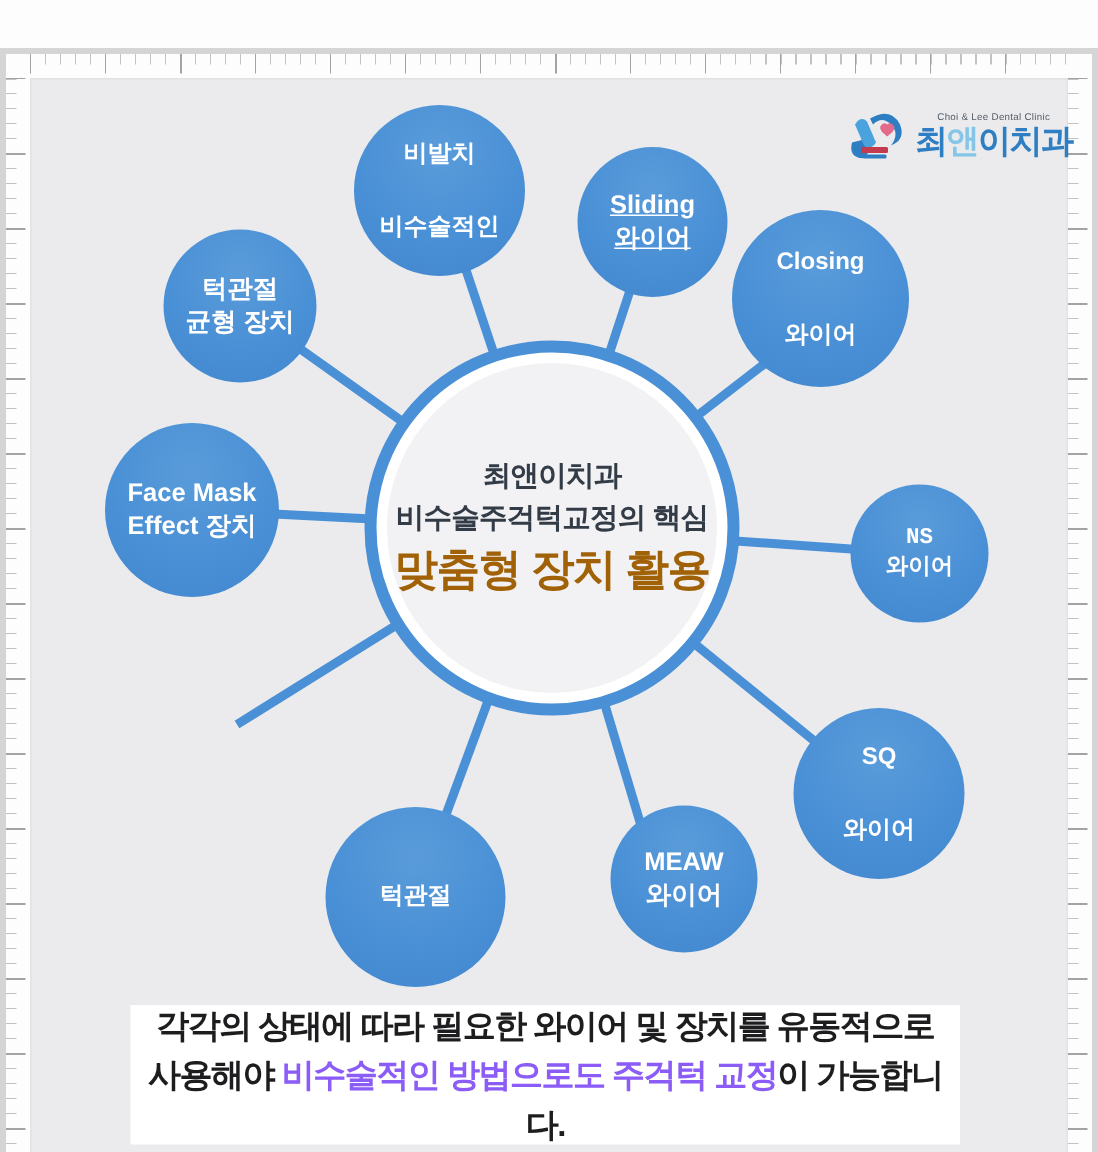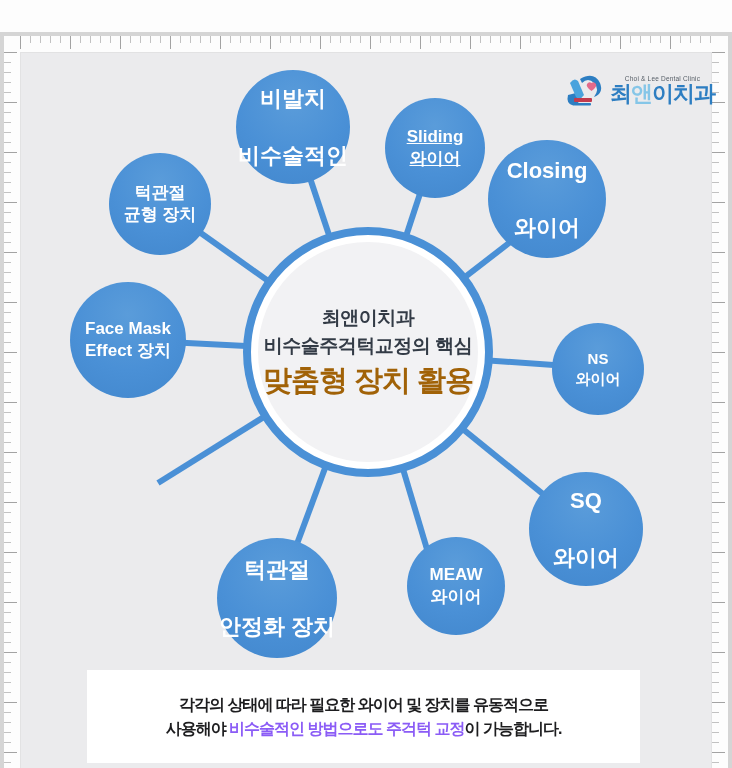--- a/index.html
+++ b/index.html
@@ -38,33 +38,33 @@
                border-radius:50%; border:8px solid #4a90d6; background:#ffffff; }
   .hub-inner { position:absolute; left:258px; top:210px; width:220px; height:220px;
                border-radius:50%; background:#f2f2f4;
                display:flex; flex-direction:column; align-items:center; justify-content:center;
                text-align:center; }
   .hub-line12 { font-size:19px; font-weight:bold; color:#333b46; line-height:1.45; letter-spacing:-0.5px; }
   .hub-line3  { font-size:29px; font-weight:bold; color:#a16207; line-height:1.3; margin-top:3px; letter-spacing:-1px; }
 
   .footer-box { position:absolute; left:87px; top:638px; width:553px; height:93px;
                 background:#ffffff; display:flex; flex-direction:column; align-items:center; justify-content:center;
-                text-align:center; font-size:16px; font-weight:bold; color:#1d1d1f;
+                text-align:center; font-size:22px; font-weight:bold; color:#1d1d1f;
                 line-height:1.5; letter-spacing:-1px; }
   .footer-box .hl { color:#8b5cf6; }
 
   .logo { position:absolute; left:560px; top:36px; width:155px; height:44px;
           display:flex; align-items:center; }
   .logo-icon { width:46px; height:42px; flex:0 0 auto; }
   .logo-text { margin-left:4px; }
   .logo-en { font-size:6.5px; color:#555d66; letter-spacing:0.2px; text-align:center; margin-bottom:1px; }
   .logo-kr { font-size:22px; font-weight:bold; letter-spacing:-1px; color:#2d7ec2; line-height:1; }
   .logo-kr .lt { color:#85c6e8; }
 
-  .fs18 { font-size:22px;gap:27px; }
+  .fs18 { font-size:16px;gap:27px; }
   .fs17 { font-size:17px; }
   .fs15 { font-size:15px; }
 </style>
 </head>
 <body>
 
 <div class="frame">
 
   <div class="edge top"></div>
   <div class="edge bottom"></div>
@@ -125,31 +125,30 @@
     <span>와이어</span>
   </div>
   <div class="node fs17" style="left:109px; top:121px; width:102px; height:102px;">
     <span>턱관절</span>
     <span>균형 장치</span>
   </div>
   <div class="node fs17" style="left:70px;  top:250px; width:116px; height:116px;">
     <span>Face Mask</span>
     <span>Effect 장치</span>
   </div>
-  <div class="node fs15" style="left:552px; top:291px; width:92px;  height:92px;">
+  <div class="node fs15" style="left:567px; top:291px; width:92px;  height:92px;font-family:Liberation Mono, monospace;">
     <span>NS</span>
     <span>와이어</span>
   </div>
   <div class="node fs18" style="left:529px; top:440px; width:114px; height:114px;text-align:right;">
     <span>SQ</span>
     <span>와이어</span>
   </div>
   <div class="node fs18" style="left:217px; top:506px; width:120px; height:120px;">
     <span>턱관절</span>
-    <span>안정화 장치</span>
   </div>
   <div class="node fs17" style="left:407px; top:505px; width:98px;  height:98px;">
     <span>MEAW</span>
     <span>와이어</span>
   </div>
 
   <div class="hub-outer"></div>
   <div class="hub-inner">
     <div class="hub-line12">최앤이치과</div>
     <div class="hub-line12">비수술주걱턱교정의 핵심</div>

